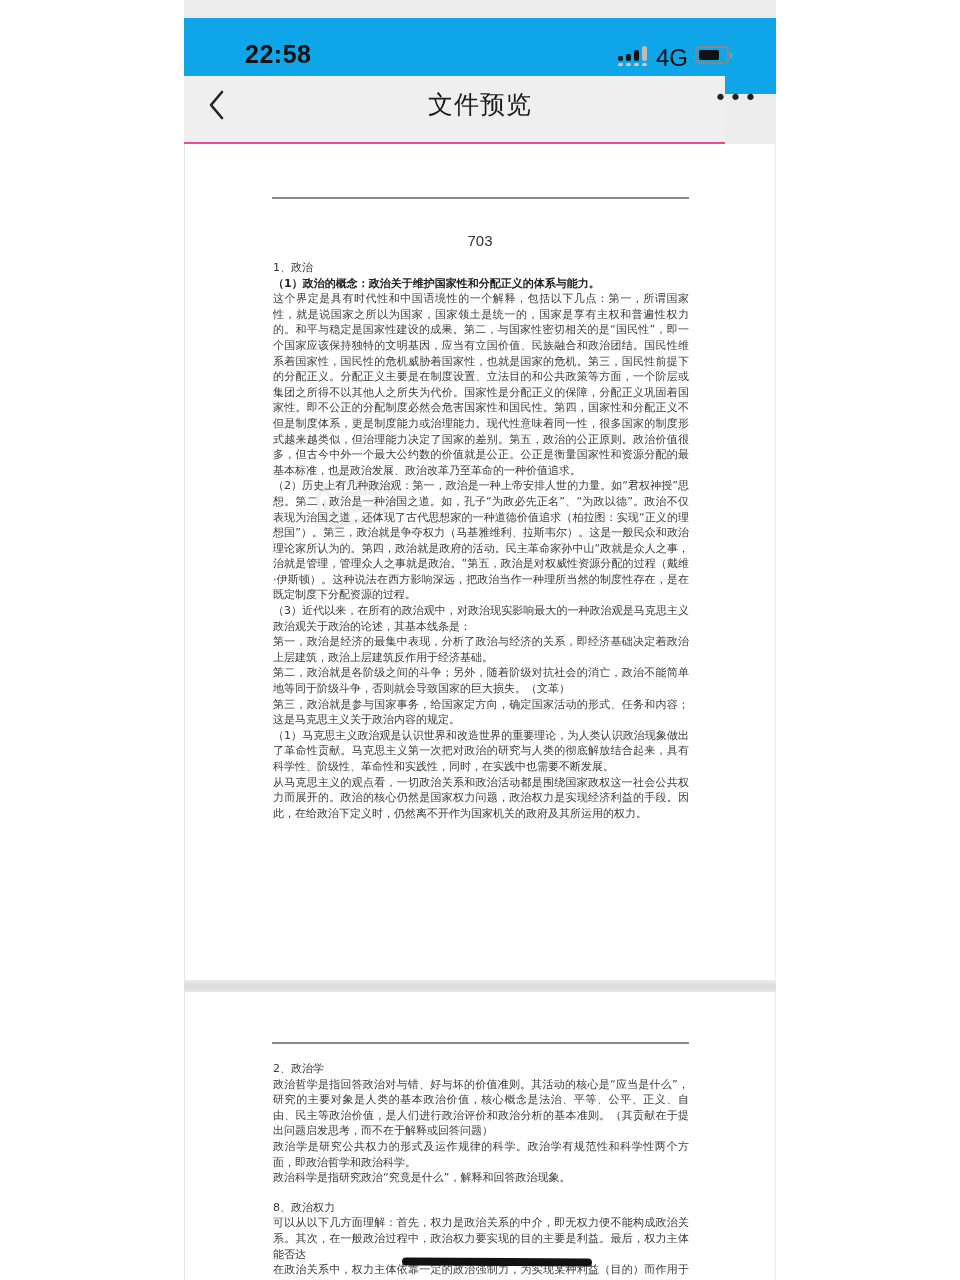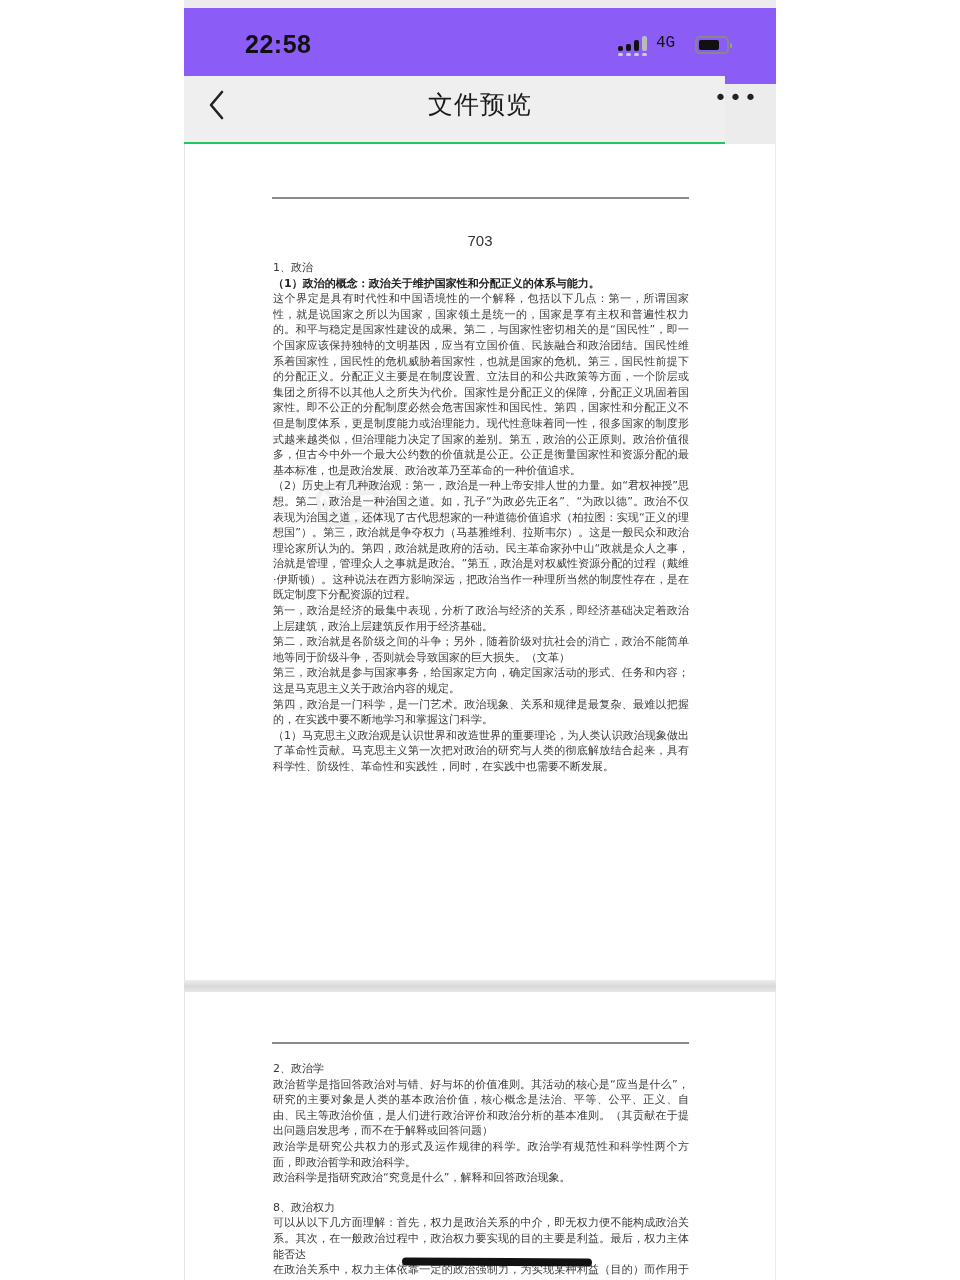--- a/index.html
+++ b/index.html
@@ -5,44 +5,44 @@
   html, body { margin:0; padding:0; }
   body {
     width:960px; height:1280px; background:#ffffff; position:relative; overflow:hidden;
     font-family:"DejaVu Sans","Liberation Sans",sans-serif;
   }
   .phone {
     position:absolute; left:184px; top:0; width:592px; height:1280px;
     background:#ececec; overflow:hidden;
   }
   .statusbar {
-    position:absolute; left:0; top:8px; width:592px; height:76px; background:#8b5cf6;
+    position:absolute; left:0; top:18px; width:592px; height:76px; background:#0ea5e9;
   }
   .time {
     position:absolute; left:61px; top:22px; font-size:25px; font-weight:bold; color:#111;
     font-family:"Liberation Sans",sans-serif; letter-spacing:0.5px;
   }
   .sig {
     position:absolute; left:433px; top:28px; width:32px; height:20px;
   }
   .net {
-    position:absolute; left:472px; top:26px; font-size:16px; color:#111;
-    font-family:Liberation Mono, monospace;
+    position:absolute; left:472px; top:26px; font-size:24px; color:#111;
+    font-family:Liberation Sans, sans-serif;
   }
   .battery {
     position:absolute; left:511px; top:28px; width:34px; height:18px;
     border:2px solid #888; border-radius:5px; box-sizing:border-box; padding:2px;
   }
   .battery .lvl { width:78%; height:100%; background:#111; border-radius:2px; }
   .battery .nub {
     position:absolute; right:-5px; top:5px; width:2px; height:5px; background:#999; border-radius:1px;
   }
   .navbar {
     position:absolute; left:0; top:76px; width:541px; height:66px; background:#efefef;
-    border-bottom:2px solid #22c55e;
+    border-bottom:2px solid #ec4899;
   }
   .back {
     position:absolute; left:20px; top:12px; width:28px; height:34px; cursor:pointer;
   }
   .title {
     position:absolute; left:0; width:592px; top:12px; text-align:center;
     font-size:25px; color:#1a1a1a; letter-spacing:1px;
   }
   .more {
     position:absolute; left:530px; top:9px; font-size:22px; color:#222; letter-spacing:2px; cursor:pointer;
@@ -117,25 +117,26 @@
   <div class="viewer">
 
     <div class="page page1">
       <div class="rule" style="top:53px;"></div>
       <div class="pnum" style="top:88px;">703</div>
       <div class="body" style="top:116px;">
         <p>1、政治</p>
         <p class="b">（1）政治的概念：政治关于维护国家性和分配正义的体系与能力。</p>
         <p>这个界定是具有时代性和中国语境性的一个解释，包括以下几点：第一，所谓国家性，就是说国家之所以为国家，国家领土是统一的，国家是享有主权和普遍性权力的。和平与稳定是国家性建设的成果。第二，与国家性密切相关的是“国民性”，即一个国家应该保持独特的文明基因，应当有立国价值、民族融合和政治团结。国民性维系着国家性，国民性的危机威胁着国家性，也就是国家的危机。第三，国民性前提下的分配正义。分配正义主要是在制度设置、立法目的和公共政策等方面，一个阶层或集团之所得不以其他人之所失为代价。国家性是分配正义的保障，分配正义巩固着国家性。即不公正的分配制度必然会危害国家性和国民性。第四，国家性和分配正义不但是制度体系，更是制度能力或治理能力。现代性意味着同一性，很多国家的制度形式越来越类似，但治理能力决定了国家的差别。第五，政治的公正原则。政治价值很多，但古今中外一个最大公约数的价值就是公正。公正是衡量国家性和资源分配的最基本标准，也是政治发展、政治改革乃至革命的一种价值追求。</p>
         <p>（2）历史上有几种政治观：第一，政治是一种上帝安排人世的力量。如“君权神授”思想。第二，政治是一种治国之道。如，孔子“为政必先正名”、“为政以德”。政治不仅表现为治国之道，还体现了古代思想家的一种道德价值追求（柏拉图：实现“正义的理想国”）。第三，政治就是争夺权力（马基雅维利、拉斯韦尔）。这是一般民众和政治理论家所认为的。第四，政治就是政府的活动。民主革命家孙中山“政就是众人之事，治就是管理，管理众人之事就是政治。”第五，政治是对权威性资源分配的过程（戴维·伊斯顿）。这种说法在西方影响深远，把政治当作一种理所当然的制度性存在，是在既定制度下分配资源的过程。</p>
+        <p>（3）近代以来，在所有的政治观中，对政治现实影响最大的一种政治观是马克思主义政治观关于政治的论述，其基本线条是：</p>
         <p>第一，政治是经济的最集中表现，分析了政治与经济的关系，即经济基础决定着政治上层建筑，政治上层建筑反作用于经济基础。</p>
         <p>第二，政治就是各阶级之间的斗争；另外，随着阶级对抗社会的消亡，政治不能简单地等同于阶级斗争，否则就会导致国家的巨大损失。（文革）</p>
         <p>第三，政治就是参与国家事务，给国家定方向，确定国家活动的形式、任务和内容；这是马克思主义关于政治内容的规定。</p>
-        <p>第四，政治是一门科学，是一门艺术。政治现象、关系和规律是最复杂、最难以把握的，在实践中要不断地学习和掌握这门科学。</p>
         <p>（1）马克思主义政治观是认识世界和改造世界的重要理论，为人类认识政治现象做出了革命性贡献。马克思主义第一次把对政治的研究与人类的彻底解放结合起来，具有科学性、阶级性、革命性和实践性，同时，在实践中也需要不断发展。</p>
+        <p>从马克思主义的观点看，一切政治关系和政治活动都是围绕国家政权这一社会公共权力而展开的。政治的核心仍然是国家权力问题，政治权力是实现经济利益的手段。因此，在给政治下定义时，仍然离不开作为国家机关的政府及其所运用的权力。</p>
       </div>
       <div class="watermark">✎</div>
     </div>
 
     <div class="sep"></div>
 
     <div class="page page2">
       <div class="rule" style="top:50px;"></div>
       <div class="body" style="top:69px;">
         <p>2、政治学</p>

